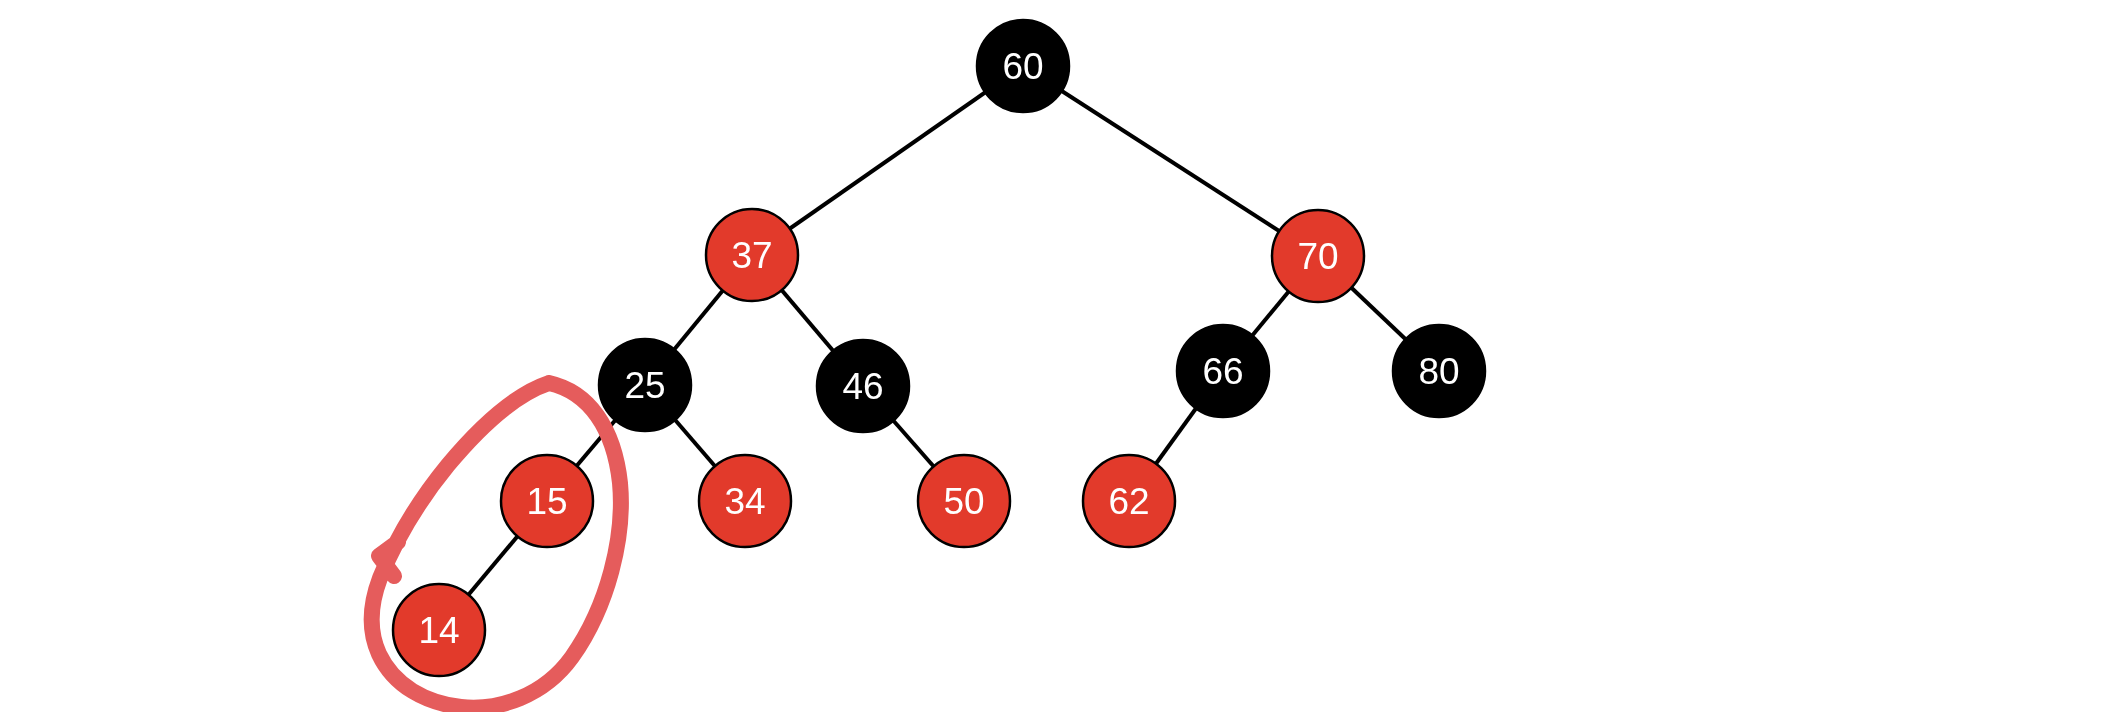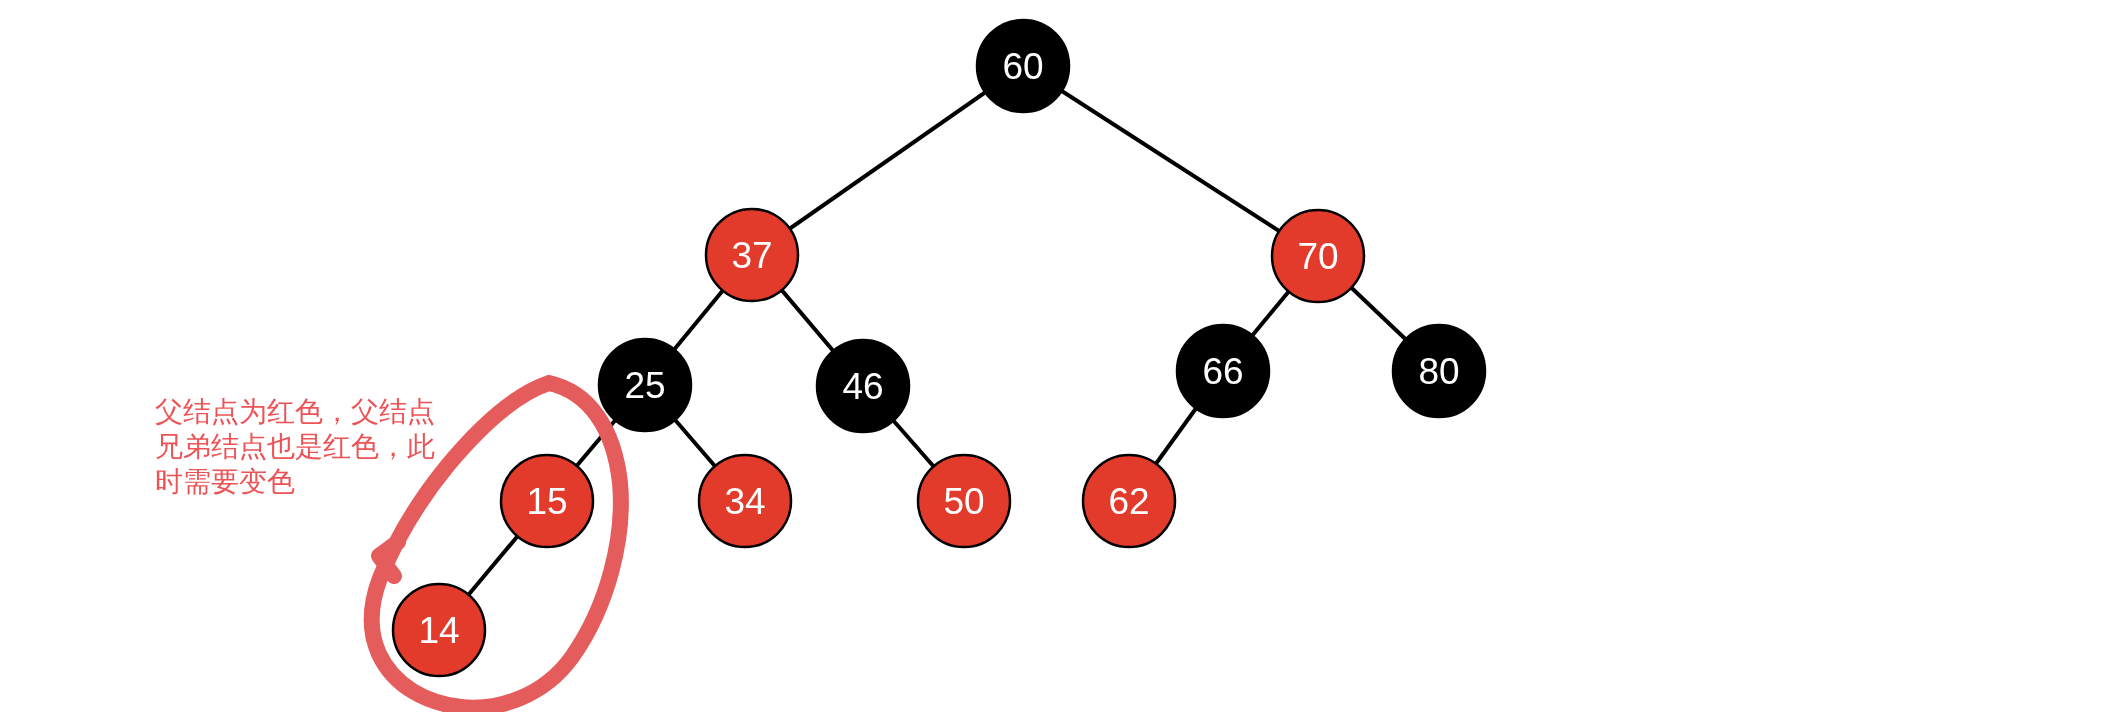--- a/index.html
+++ b/index.html
@@ -113,19 +113,14 @@
       </g>
       <g>
         <circle class="node-circle" cx="439" cy="630" r="46" fill="#E23A2B"></circle>
         <text class="node-label" x="439" y="630" dy="0.35em">14</text>
       </g>
     </g>
 
     <path class="highlight-loop" d="M 549 383 C 589 392 614 428 620 483 C 625 537 608 606 572 657 C 544 696 499 711 461 707 C 426 703 394 686 379 654 C 369 632 369 607 380 578 C 393 546 416 504 448 465 C 478 429 513 395 549 383 M 394 576 L 379 556 L 398 542"></path>
   </svg>
 
-  <div class="annotation">
-    <div>父结点为红色，父结点</div>
-    <div>兄弟结点也是红色，此</div>
-    <div>时需要变色</div>
-  </div>
 
 </div>
 
 </body></html>

